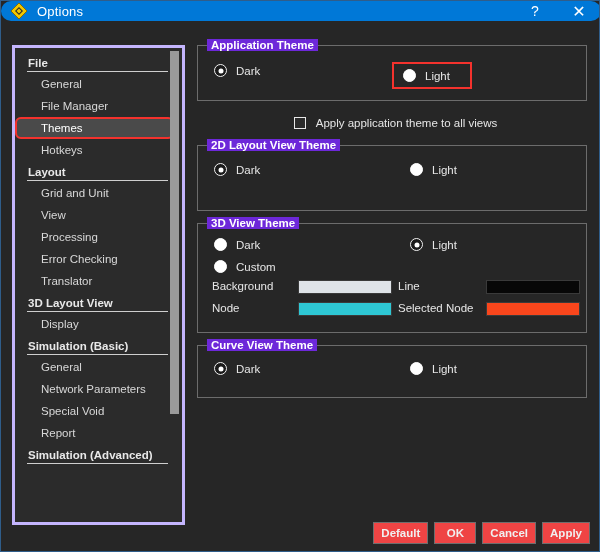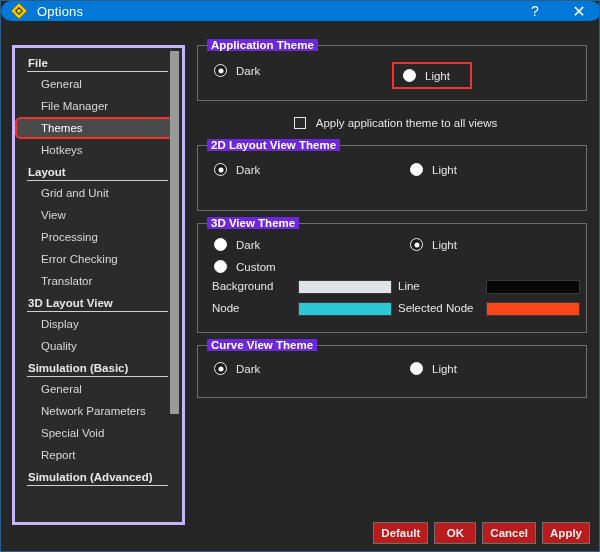--- a/index.html
+++ b/index.html
@@ -257,21 +257,21 @@
     position: absolute;
     right: 11px;
     bottom: 9px;
     display: flex;
     gap: 6px;
   }
   .btn {
     min-width: 42px;
     height: 22px;
     padding: 4px 7px;
-    background: #b91c1c;
+    background: #ef4444;
     border: 1px solid #6e6e6e;
     color: #f0f0f0;
     font-size: 11.5px;
     font-weight: bold;
     display: flex;
     align-items: center;
     justify-content: center;
     box-sizing: border-box;
   }
 </style>
@@ -304,21 +304,20 @@
           <div class="tree-item selected">Themes</div>
           <div class="tree-item">Hotkeys</div>
           <div class="tree-group">Layout</div>
           <div class="tree-item">Grid and Unit</div>
           <div class="tree-item">View</div>
           <div class="tree-item">Processing</div>
           <div class="tree-item">Error Checking</div>
           <div class="tree-item">Translator</div>
           <div class="tree-group">3D Layout View</div>
           <div class="tree-item">Display</div>
-          <div class="tree-item">Quality</div>
           <div class="tree-group">Simulation (Basic)</div>
           <div class="tree-item">General</div>
           <div class="tree-item">Network Parameters</div>
           <div class="tree-item">Special Void</div>
           <div class="tree-item">Report</div>
           <div class="tree-group">Simulation (Advanced)</div>
         </div>
       <div class="sb-track">
         <div class="sb-thumb"></div>
       </div>

